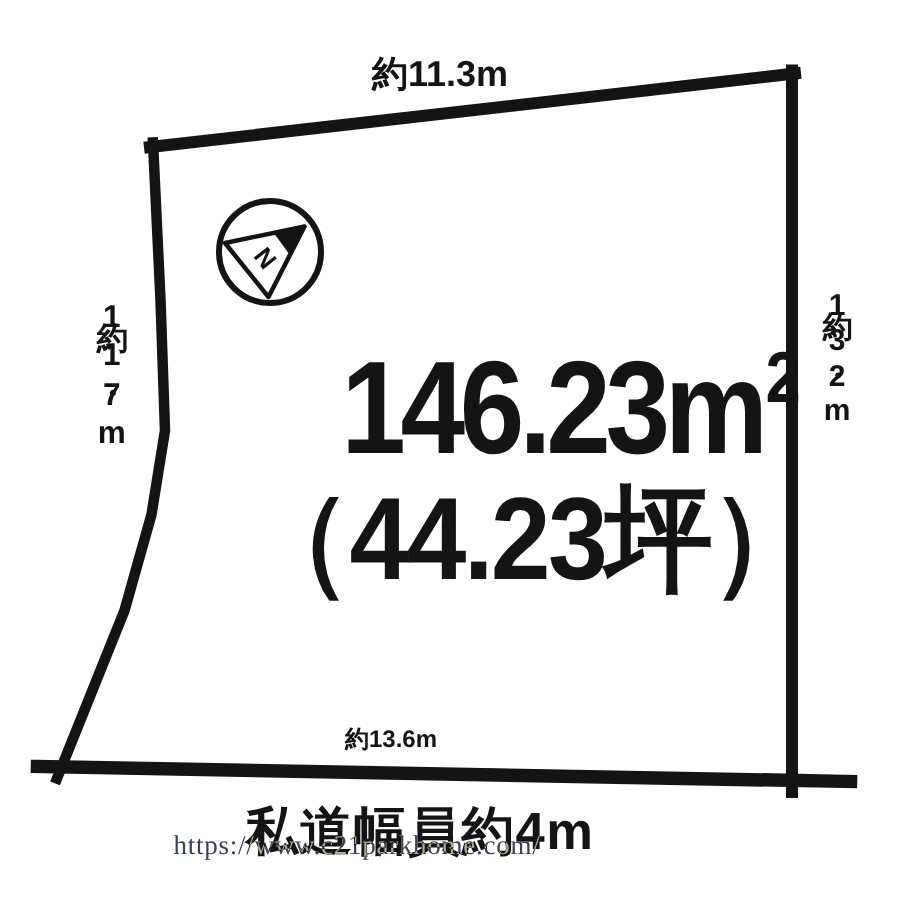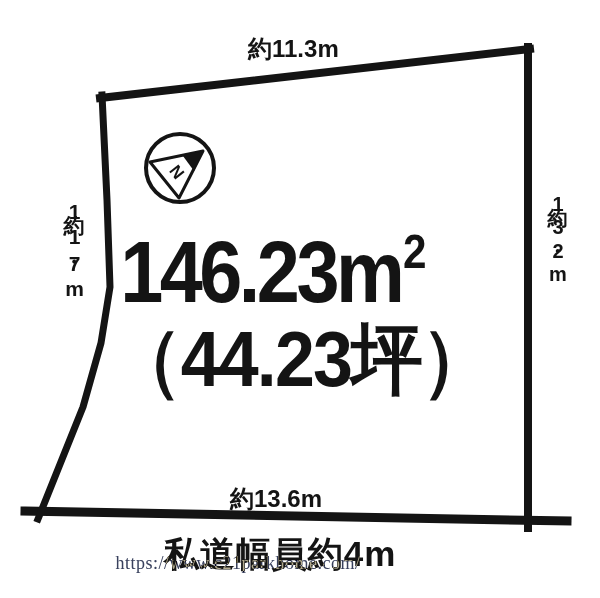--- a/index.html
+++ b/index.html
@@ -27,33 +27,33 @@
   .compass-wedge { fill: var(--ink); stroke: none; }
   .compass-n { fill: var(--ink); font-weight: bold; font-size: 17px; font-family: "Liberation Sans","DejaVu Sans",sans-serif; }
 
   .dim {
     position: absolute;
     font-weight: bold;
     color: var(--ink);
     white-space: nowrap;
   }
   .dim-top    { left: 248px; top: 33px;  font-size: 24px; }
-  .dim-bottom { left: 230px; top: 483px; font-size: 24px; }
+  .dim-bottom { left: 230px; top: 483px; font-size: 16px; }
   .vert {
     writing-mode: vertical-rl;
     text-orientation: upright;
     white-space: pre;
   }
   .dim-left  { left: 60px;  top: 198px; font-size: 21px; letter-spacing: 2px; }
   .dim-right { left: 545px; top: 192px; font-size: 20px; letter-spacing: 1px; }
 
   .area-block {
     position: absolute;
     left: 92px; top: 228px; width: 470px;
-    text-align: left;
+    text-align: right;
     font-weight: bold;
     color: var(--ink);
     line-height: 1;
   }
   .area-line1 {
     font-size: 88px;
     letter-spacing: -4px;
     transform: scaleX(0.88);
     white-space: nowrap;
   }

